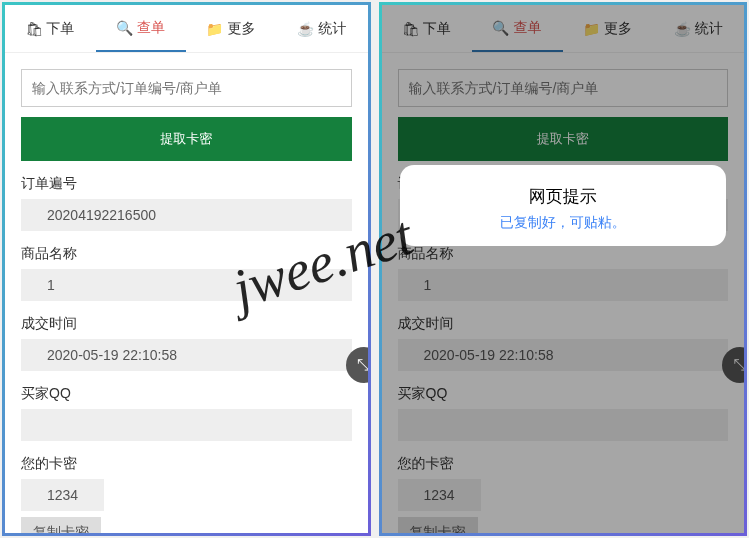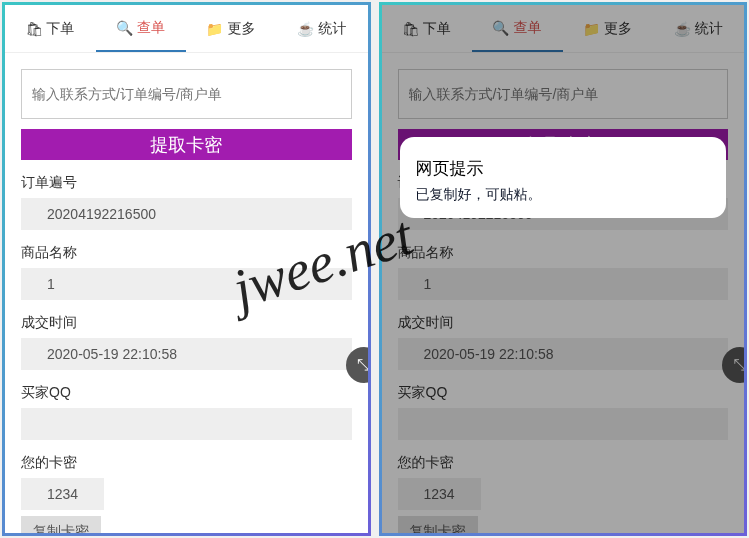--- a/index.html
+++ b/index.html
@@ -5,31 +5,31 @@
 *{margin:0;padding:0;box-sizing:border-box;font-family:-apple-system,"PingFang SC","Microsoft YaHei",sans-serif}
 body{background:#f0f0f0;width:749px;height:538px;overflow:hidden;position:relative}
 .wrap{display:flex;gap:8px;padding:2px}
 .phone{width:369px;height:534px;background:#fff;border:3px solid;border-image:linear-gradient(135deg,#3bc5c5,#6b5fd8) 1;position:relative;overflow:hidden}
 .tabs{display:flex;height:48px;border-bottom:1px solid #eee}
 .tab{flex:1;display:flex;align-items:center;justify-content:center;gap:4px;font-size:14px;color:#333;cursor:pointer}
 .tab.active{color:#d9534f;border-bottom:2px solid #337ab7}
 .icon{width:16px;height:16px;display:inline-flex;align-items:center;justify-content:center}
 .content{padding:16px}
 .search-box{margin-bottom:10px}
-.search-input{width:100%;height:50px;padding:0 10px;border:1px solid #ccc;font-size:14px;color:#999;background:#fff}
-.btn-primary{width:100%;height:31px;background:#a21caf;color:#fff;border:none;font-size:18px;cursor:pointer}
+.search-input{width:100%;height:38px;padding:0 10px;border:1px solid #ccc;font-size:14px;color:#999;background:#fff}
+.btn-primary{width:100%;height:44px;background:#15803d;color:#fff;border:none;font-size:13px;cursor:pointer}
 .field{margin-top:14px}
 .field-label{font-size:14px;color:#333;margin-bottom:6px}
 .field-value{background:#eee;padding:8px 26px;font-size:14px;color:#555}
 .btn-copy{background:#ddd;border:none;padding:7px 12px;font-size:14px;color:#555;margin-top:6px;cursor:pointer}
 .fab{position:absolute;right:-14px;top:342px;width:36px;height:36px;background:#555;border-radius:50%;display:flex;align-items:center;justify-content:center;color:#fff}
 .overlay{position:absolute;inset:0;background:rgba(0,0,0,0.35)}
-.dialog{position:absolute;left:18px;right:18px;top:132px;background:#fff;border-radius:14px;padding:20px 16px 0;}
+.dialog{position:absolute;left:18px;right:18px;top:160px;background:#fff;border-radius:14px;padding:20px 16px 0;text-align:center}
 .dialog-title{font-size:17px;font-weight:500;margin-bottom:6px}
-.dialog-msg{font-size:14px;color:#0f172a;margin-bottom:14px}
+.dialog-msg{font-size:14px;color:#3b82f6;margin-bottom:14px}
 .dialog-btn{border-top:1px solid #eee;padding:12px 0;color:#1a73e8;font-size:16px;cursor:pointer}
 .watermark{position:absolute;left:230px;top:230px;font-size:56px;font-weight:300;color:rgba(0,0,0,0.85);font-style:italic;transform:rotate(-18deg);pointer-events:none;z-index:99;font-family:Georgia,serif}
 </style>
 </head>
 <body>
 
 <div class="watermark">jwee.net</div>
 
 <div class="wrap">
 

